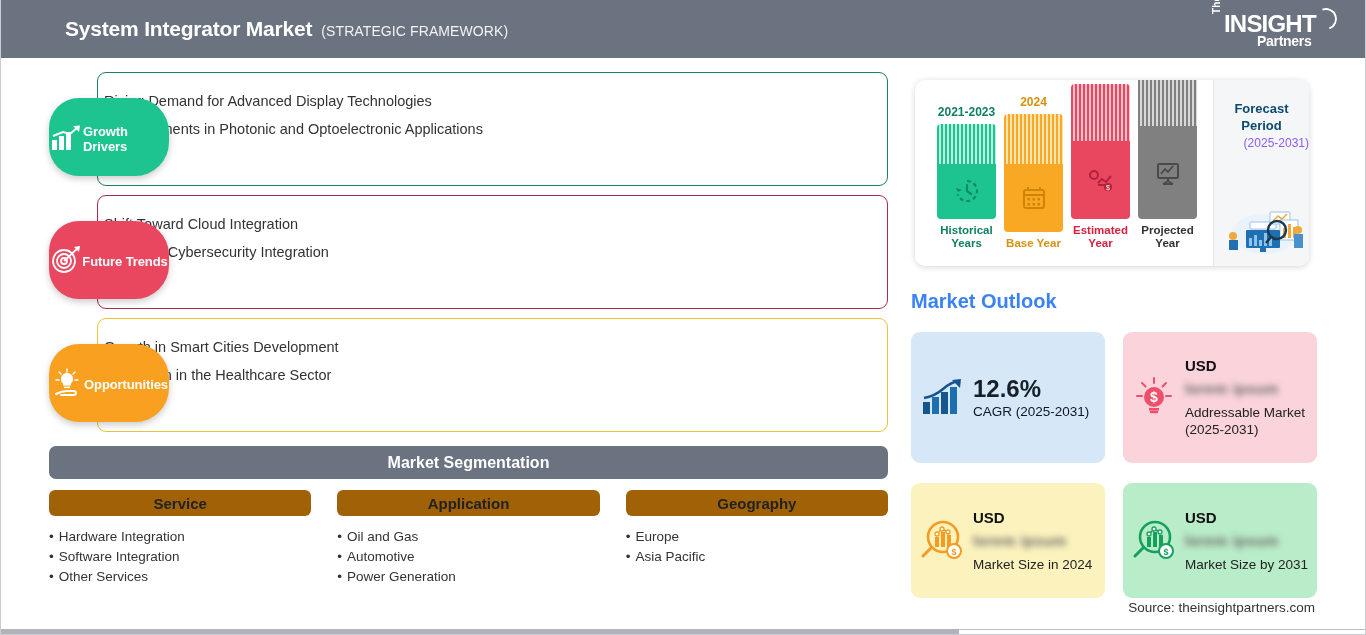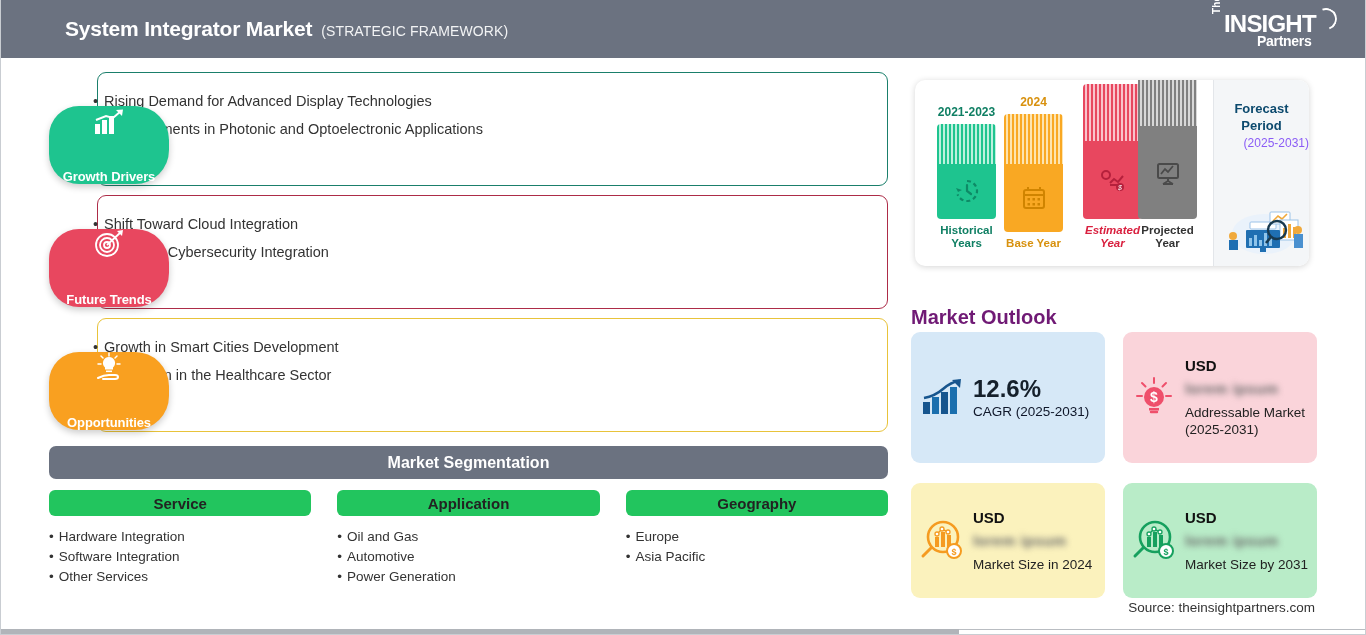--- a/index.html
+++ b/index.html
@@ -79,25 +79,25 @@
     position: absolute; left: 92px; top: 20px;
   }
   .bullet {
     font-size: 14.5px; color: #333333;
     line-height: 18px; margin-bottom: 10px;
     white-space: nowrap;
   }
   .bullet .dot { color: #333; margin-right: 6px; }
 
   .badge {
-    position: absolute; left: 48px; top: 34px;
+    position: absolute; left: 48px; top: 26px;
     width: 120px; height: 78px;
     border-radius: 30px 34px 34px 30px;
-    display: flex; flex-direction: column;
-    align-items: center; justify-content: space-between;
+    display: flex; 
+    align-items: center; justify-content: center;
     box-shadow: 0 3px 7px rgba(0,0,0,0.2);
     z-index: 3;
   }
   .badge.green  { background: #1ec48f; }
   .badge.red    { background: #e8475f; }
   .badge.yellow { background: #f9a020; }
   .badge-icon { height: 30px; display:flex; align-items:flex-end; }
   .badge-label {
     font-size: 13px; font-weight: bold; color: #ffffff;
     margin-top: 3px; letter-spacing: -0.1px;
@@ -112,21 +112,21 @@
   }
   .seg-header-text {
     color: #ffffff; font-size: 16px; font-weight: bold;
   }
   .seg-cols {
     position: absolute; left: 48px; top: 490px;
     width: 839px; display: flex; gap: 26px;
   }
   .seg-col { width: 263px; }
   .seg-col-head {
-    height: 26px; background: #22c55e; border-radius: 6px;
+    height: 26px; background: #a16207; border-radius: 6px;
     display: flex; align-items: center; justify-content: center;
     margin-bottom: 11px;
   }
   .seg-col-title { font-size: 15px; font-weight: bold; color: #222; }
   .seg-item {
     font-size: 13.5px; color: #333; line-height: 20px;
     white-space: nowrap;
   }
   .seg-item .dot { margin-right: 5px; }
 
@@ -169,22 +169,22 @@
     margin-top: 20px; text-align: center;
     font-size: 13px; font-weight: bold; color: #0c4a6e; line-height: 17px;
   }
   .fc-range {
     text-align: right; font-size: 12px; color: #8b5cf6; margin-top: 2px;
   }
   .fc-illus { position: absolute; left: 6px; bottom: 6px; }
 
   
   .outlook-title {
-    position: absolute; left: 910px; top: 306px;
-    font-size: 20px; font-weight: bold; color: #701a75;
+    position: absolute; left: 910px; top: 290px;
+    font-size: 20px; font-weight: bold; color: #3b82f6;
   }
   .card {
     position: absolute; border-radius: 9px;
     display: flex; align-items: center;
   }
   .card-blue  { left: 910px; top: 332px; width: 194px; height: 131px; background: #d6e8f7; }
   .card-pink  { left: 1122px; top: 332px; width: 194px; height: 131px; background: #fad4da; }
   .card-yell  { left: 910px; top: 483px; width: 194px; height: 115px; background: #fbf2bd; }
   .card-green { left: 1122px; top: 483px; width: 194px; height: 115px; background: #b9ecc8; }
   .card-icon { width: 62px; display: flex; justify-content: center; flex: 0 0 62px; }
@@ -363,21 +363,21 @@
                 <rect x="6.5" y="18" width="2.5" height="2.5"></rect>
                   <rect x="11.5" y="18" width="2.5" height="2.5"></rect>
                   <rect x="16.5" y="18" width="2.5" height="2.5"></rect>
               </g>
             </svg>
           </div>
         </div>
         <div class="bar-caption" style="color:#d8910e;">Base Year</div>
       </div>
 
-      <div class="barcol" style="left:152px;font-style:italic;">
+      <div class="barcol" style="left:140px;">
 
         <div class="bar-shape" style="height:135px;">
           <div class="bar-stripes" style="background:repeating-linear-gradient(90deg,#e8475f 0 2px,#f9c3cc 2px 4px);"></div>
           <div class="bar-solid" style="background:#e8475f;">
             <svg width="28" height="26" viewBox="0 0 28 26">
               <circle cx="7" cy="8" r="4" stroke="#b5203c" stroke-width="2" fill="none"></circle>
               <path d="M11 16 l4 -4 l4 3 l5 -6" stroke="#b5203c" stroke-width="2" fill="none"></path>
               <rect x="11" y="17" width="13" height="2" fill="#b5203c"></rect>
               <circle cx="21" cy="20" r="4" fill="#b5203c"></circle>
               <text x="21" y="23" font-size="7" fill="#fff" text-anchor="middle">$</text>

